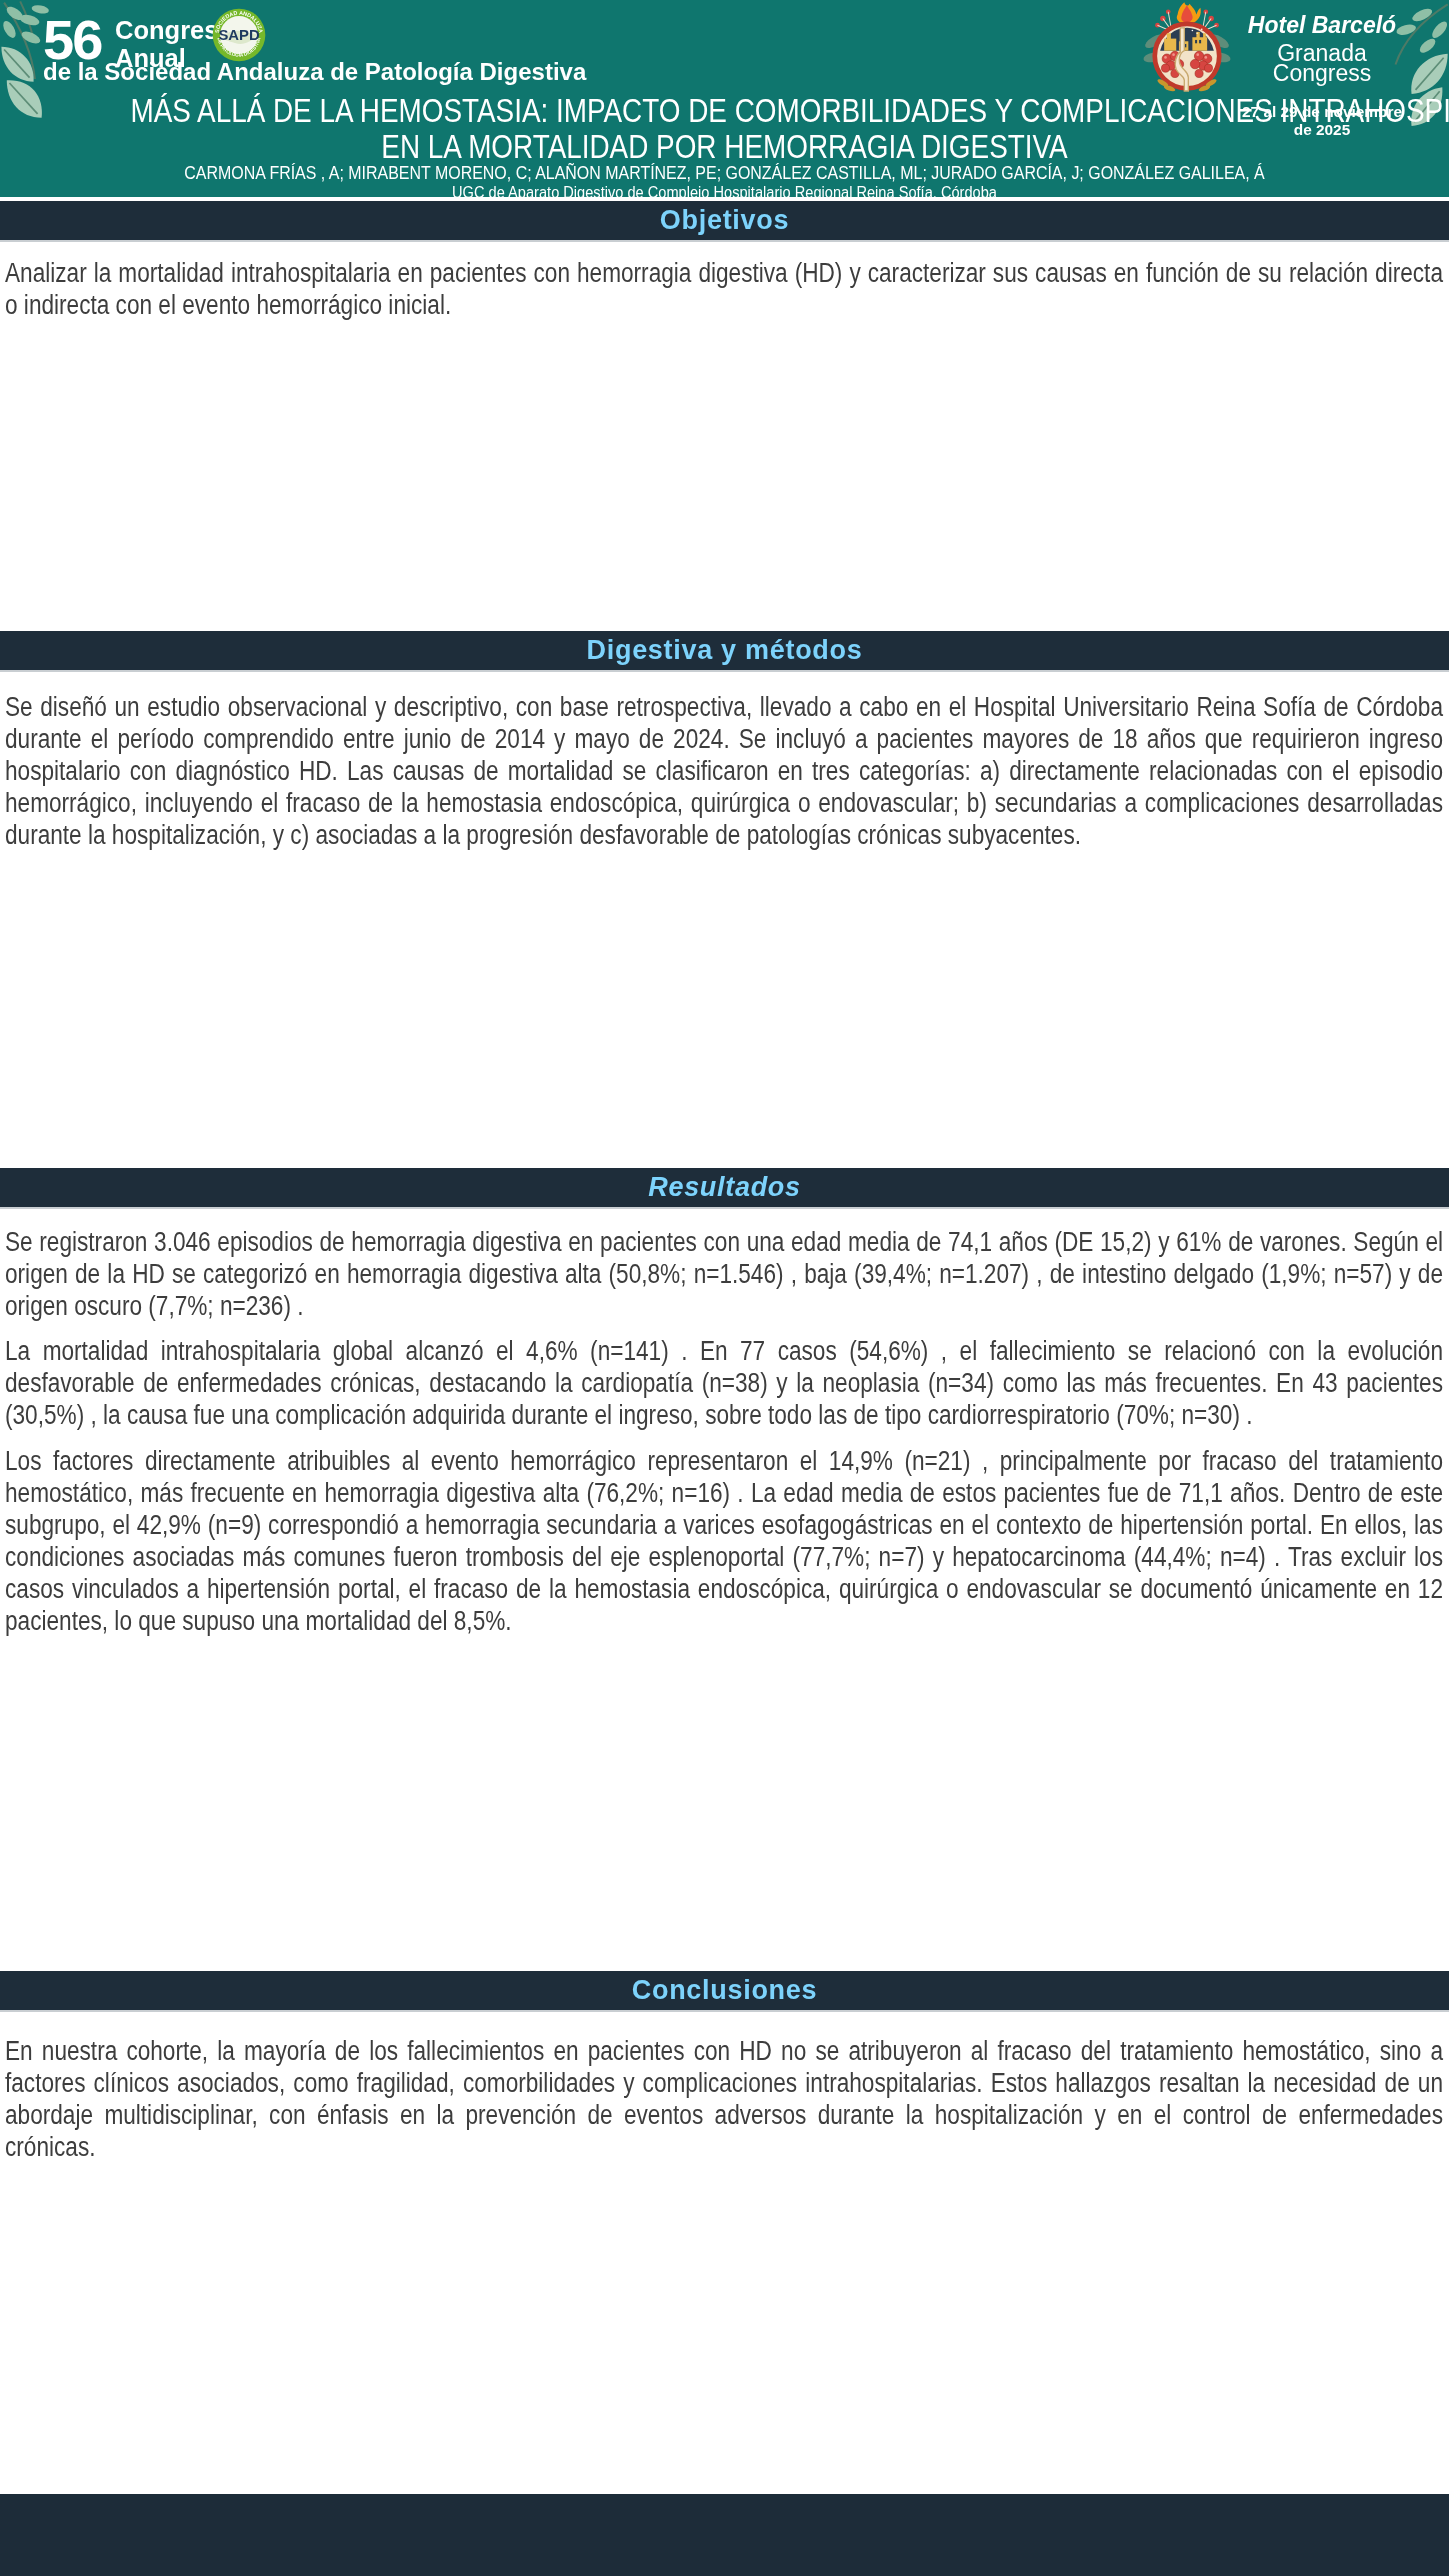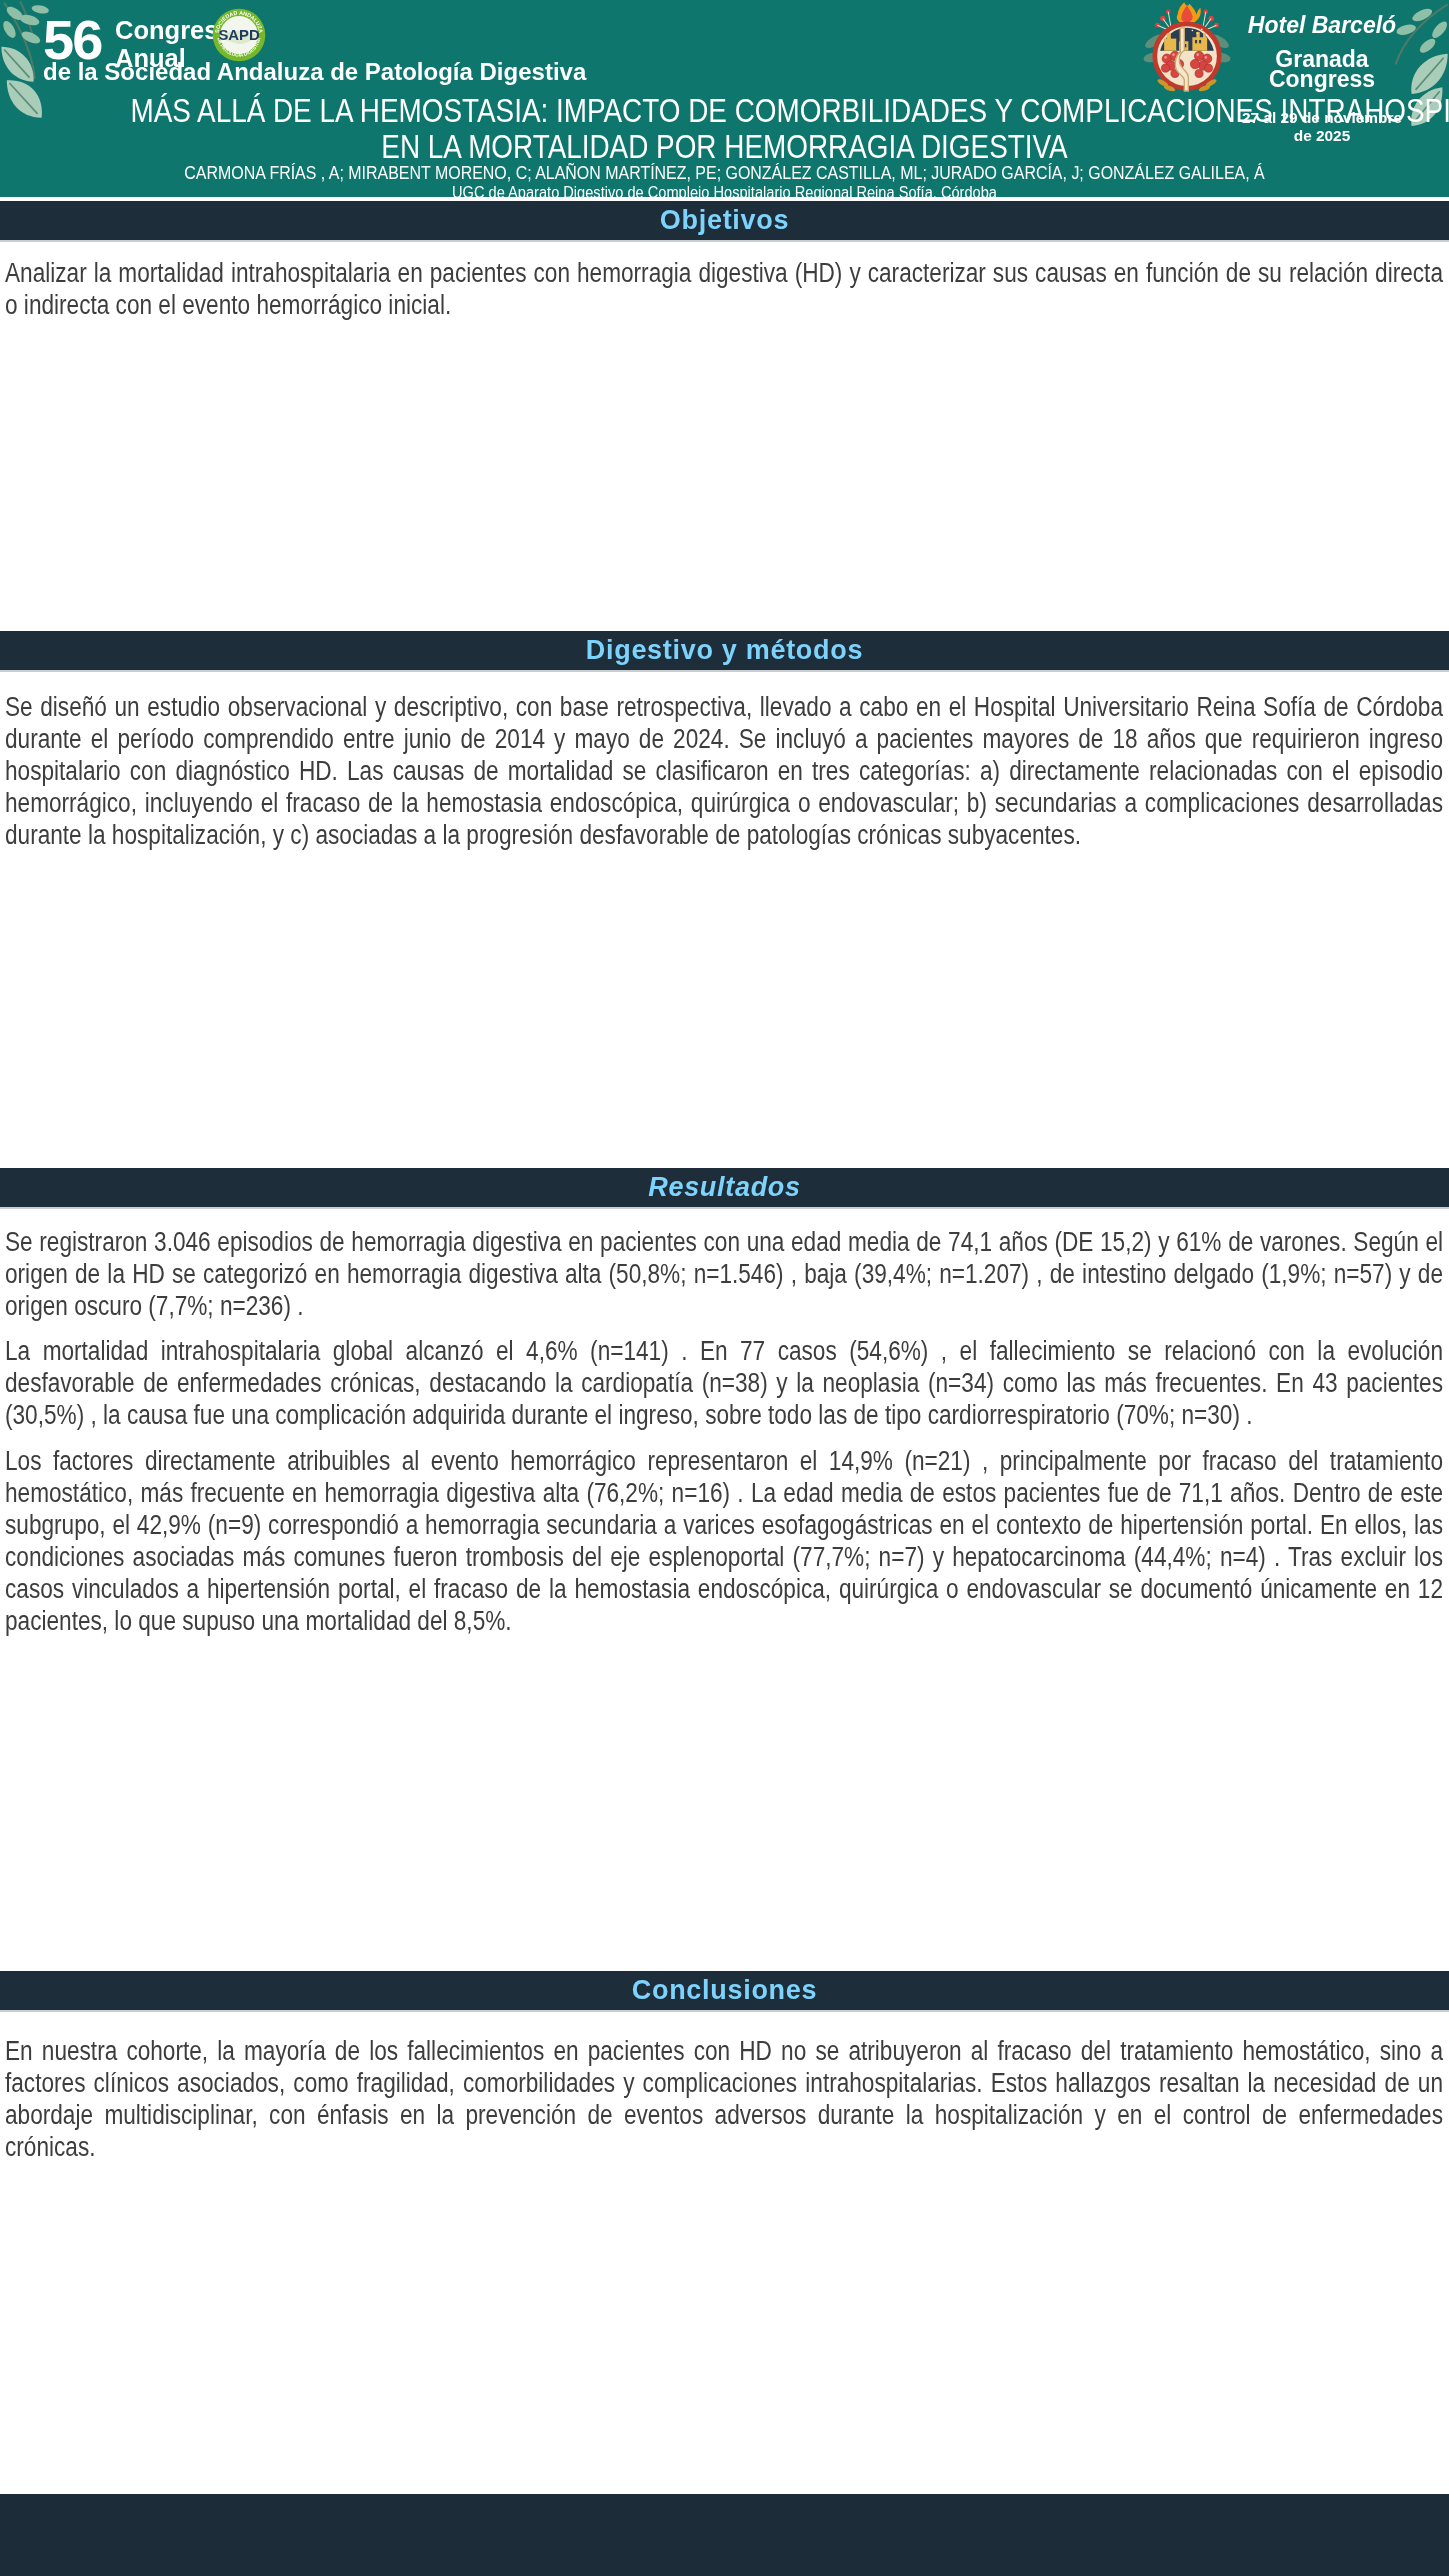--- a/index.html
+++ b/index.html
@@ -29,21 +29,21 @@
     position:absolute; left:43px; top:58px;
     color:#ffffff; font-size:24px; font-weight:bold;
   }
   .sapd-logo { position:absolute; left:212px; top:8px; }
   .granada-logo { position:absolute; left:1140px; top:1.3px; }
   .venue {
     position:absolute; left:1238px; top:14.8px; width:168px;
     color:#ffffff; text-align:center;
   }
   .venue-line1 { font-size:23px; font-weight:bold; line-height:20px;font-style:italic; }
-  .venue-line2 { font-size:23px; font-weight:bold; line-height:20px; margin-top:14px; }
+  .venue-line2 { font-size:23px; font-weight:normal; line-height:20px; margin-top:8px; }
   .venue-dates { font-size:15.4px; font-weight:bold; margin-top:20px; }
   
   .title-line {
     position:absolute; left:0; width:1449px;
     color:#ffffff; text-align:center;
     font-size:34px; line-height:35px; font-weight:normal;
     transform:scaleX(0.82); transform-origin:50% 0;
     white-space:nowrap;
   }
   .title-line1 { top:93px; }
@@ -251,21 +251,21 @@
     <div class="title-line title-line1">MÁS ALLÁ DE LA HEMOSTASIA: IMPACTO DE COMORBILIDADES Y COMPLICACIONES INTRAHOSPITALARIAS</div>
     <div class="title-line title-line2">EN LA MORTALIDAD POR HEMORRAGIA DIGESTIVA</div>
     <div class="authors">CARMONA FRÍAS , A; MIRABENT MORENO, C; ALAÑON MARTÍNEZ, PE; GONZÁLEZ CASTILLA, ML; JURADO GARCÍA, J; GONZÁLEZ GALILEA, Á</div>
     <div class="affiliation">UGC de Aparato Digestivo de Complejo Hospitalario Regional Reina Sofía, Córdoba</div>
   </div>
 
   <div class="section-bar bar-objetivos">
     <span>Objetivos</span>
   </div>
   <div class="section-bar bar-materiales">
-    <span>Digestivo y métodos</span>
+    <span>Digestiva y métodos</span>
   </div>
   <div class="section-bar bar-resultados">
     <span>Resultados</span>
   </div>
   <div class="section-bar bar-conclusiones">
     <span>Conclusiones</span>
   </div>
 
   <div class="bodyblock txt-objetivos">
     <p>Analizar la mortalidad intrahospitalaria en pacientes con hemorragia digestiva  (HD)  y caracterizar sus causas en función de su relación directa o indirecta con el evento hemorrágico inicial.</p>

